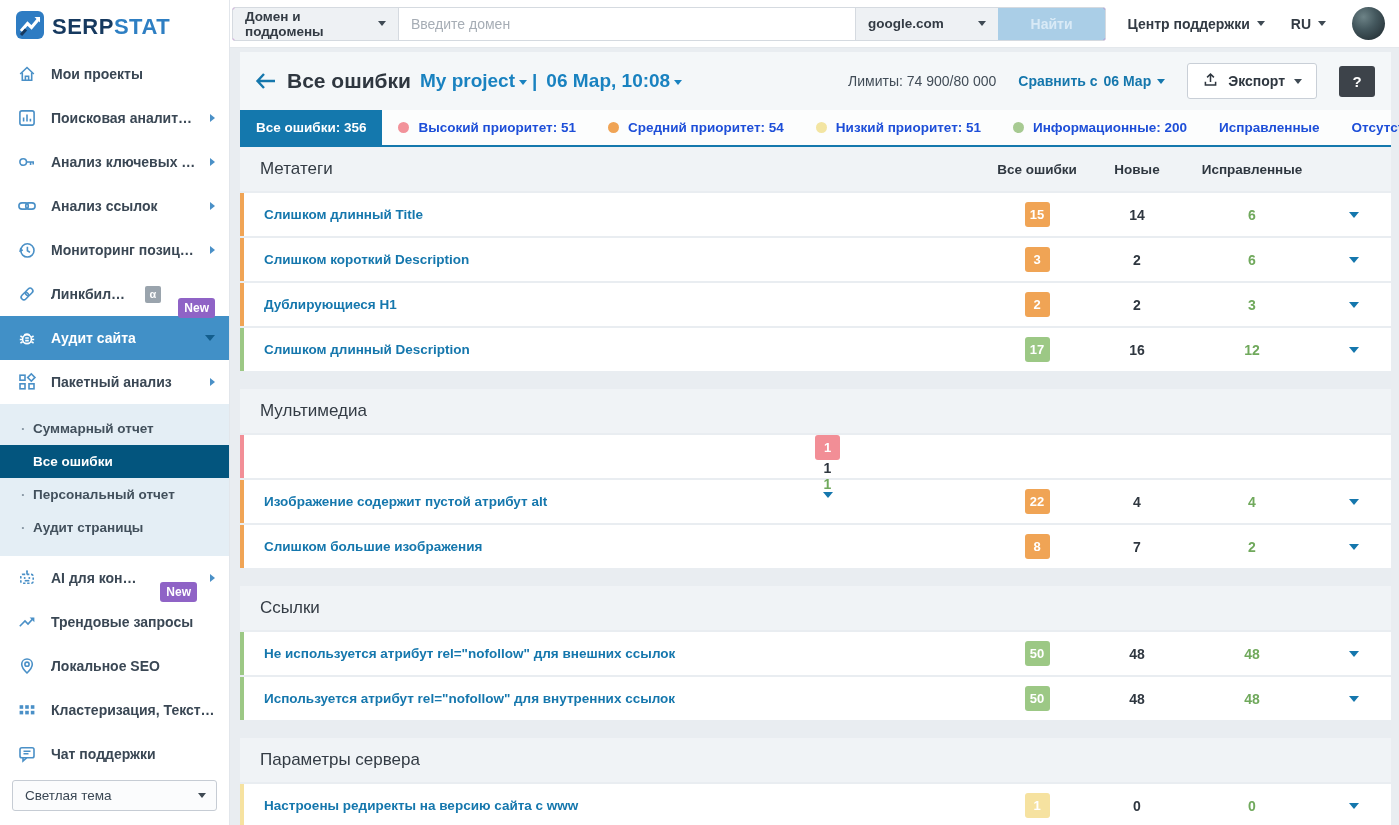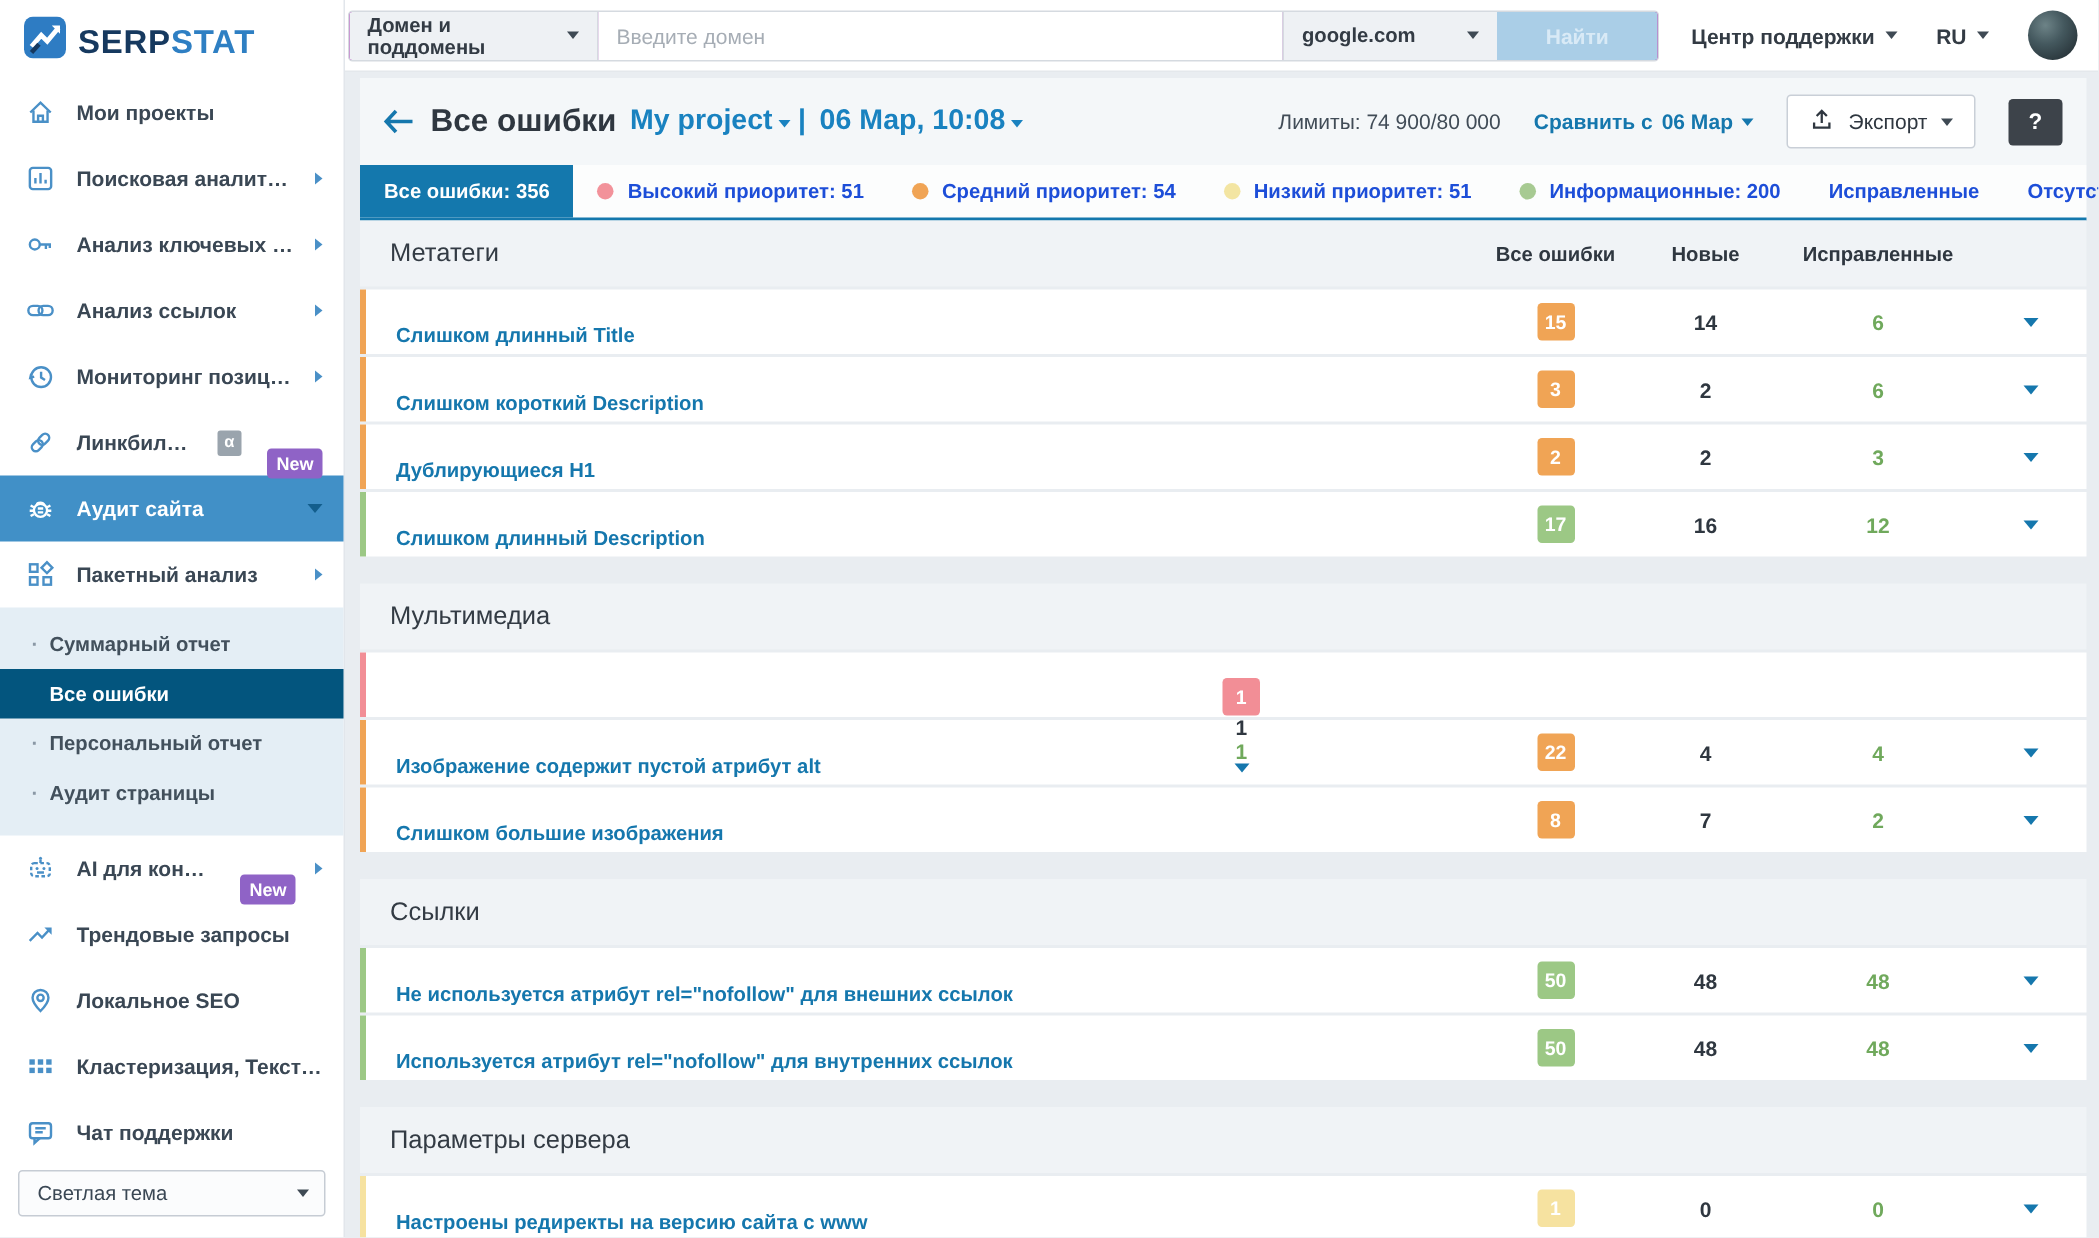--- a/index.html
+++ b/index.html
@@ -54,40 +54,40 @@
   .content { flex:1; padding:4px 8px 0 10px; overflow:hidden; }
   .page-head { background:#f4f7f9; display:flex; align-items:center; padding:11px 16px 11px 14px; gap:9px; }
   .back-icon { color:#1577ad; display:flex; cursor:pointer; }
   .page-title { font-size:21px; font-weight:bold; color:#2f3740; }
   .project-name, .report-date { font-size:19px; font-weight:bold; color:#1982c0; display:flex; align-items:center; gap:4px; cursor:pointer; }
   .project-name .caret-down, .report-date .caret-down { color:#1982c0; margin-top:3px; }
   .date-sep { font-size:19px; color:#1982c0; font-weight:bold; margin:0 0 0 -4px; }
   .head-right { margin-left:auto; display:flex; align-items:center; gap:22px; }
   .limits { font-size:14px; color:#414c57; }
   .compare-link { font-size:14px; font-weight:bold; color:#1577ad; display:flex; align-items:center; gap:6px; cursor:pointer; }
-  .export-btn { background:#fff; border:1px solid #c9cfd7; border-radius:3px; height:36px; padding:0 14px; display:flex; align-items:center; gap:9px; font-size:14px; font-weight:normal; color:#2f3740; cursor:pointer; }
+  .export-btn { background:#fff; border:1px solid #c9cfd7; border-radius:3px; height:36px; padding:0 14px; display:flex; align-items:center; gap:9px; font-size:14px; font-weight:bold; color:#2f3740; cursor:pointer; }
   .export-btn .caret-down { color:#3f4a54; }
   .help-btn { width:36px; height:31px; background:#3d434a; color:#fff; border:none; border-radius:3px; font-size:15px; font-weight:bold; cursor:pointer; display:flex; align-items:center; justify-content:center; }
 
   
   .tabs { display:flex; background:#fcfdfd; border-bottom:2px solid #1478ad; height:37px; }
   .tab { display:flex; align-items:center; gap:9px; padding:0 16px; font-size:13.5px; font-weight:bold; color:#1d4ed8; cursor:pointer; white-space:nowrap; }
   .tab.active { background:#1478ad; color:#fff; }
   .dot { width:11px; height:11px; border-radius:50%; flex:none; }
 
   
   .section { margin-top:0; }
   .section + .section { margin-top:18px; }
   .section-head { background:#f0f3f6; display:flex; align-items:center; padding:12px 0 12px 20px; }
   .section-title { font-size:17px; color:#333b44; flex:1; }
   .col-heads { display:flex; align-items:center; }
   .colh { font-size:13.5px; font-weight:bold; color:#2f3740; text-align:center; }
   .col-errors { width:100px; } .col-new { width:100px; } .col-fixed { width:130px; } .col-caret { width:74px; }
   .row { background:#fff; border-left:4px solid #ccc; display:flex; align-items:center; height:43px; margin-top:2px; padding-left:20px; }
-  .row-label { flex:1; font-size:13.5px; font-weight:bold; color:#1577ad; text-decoration:none; cursor:pointer; white-space:nowrap; overflow:hidden; text-overflow:ellipsis;margin-top:17px; }
+  .row-label { flex:1; font-size:13.5px; font-weight:bold; color:#1577ad; text-decoration:none; cursor:pointer; white-space:nowrap; overflow:hidden; text-overflow:ellipsis; }
   .cell { display:flex; align-items:center; justify-content:center; }
   .count-badge { min-width:25px; height:25px; border-radius:3px; color:#fff; font-size:13px; font-weight:bold; display:flex; align-items:center; justify-content:center; padding:0 5px; }
   .val-new { font-size:14px; font-weight:bold; color:#2f3740; }
   .val-fixed { font-size:14px; font-weight:bold; color:#70a95c; }
   .expand-caret { color:#1577ad; cursor:pointer; }
 </style>
 </head>
 <body>
 
 <div class="app">

